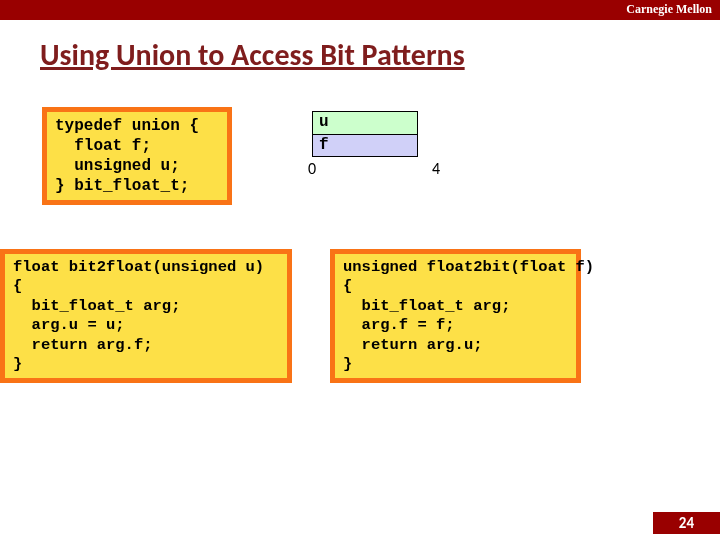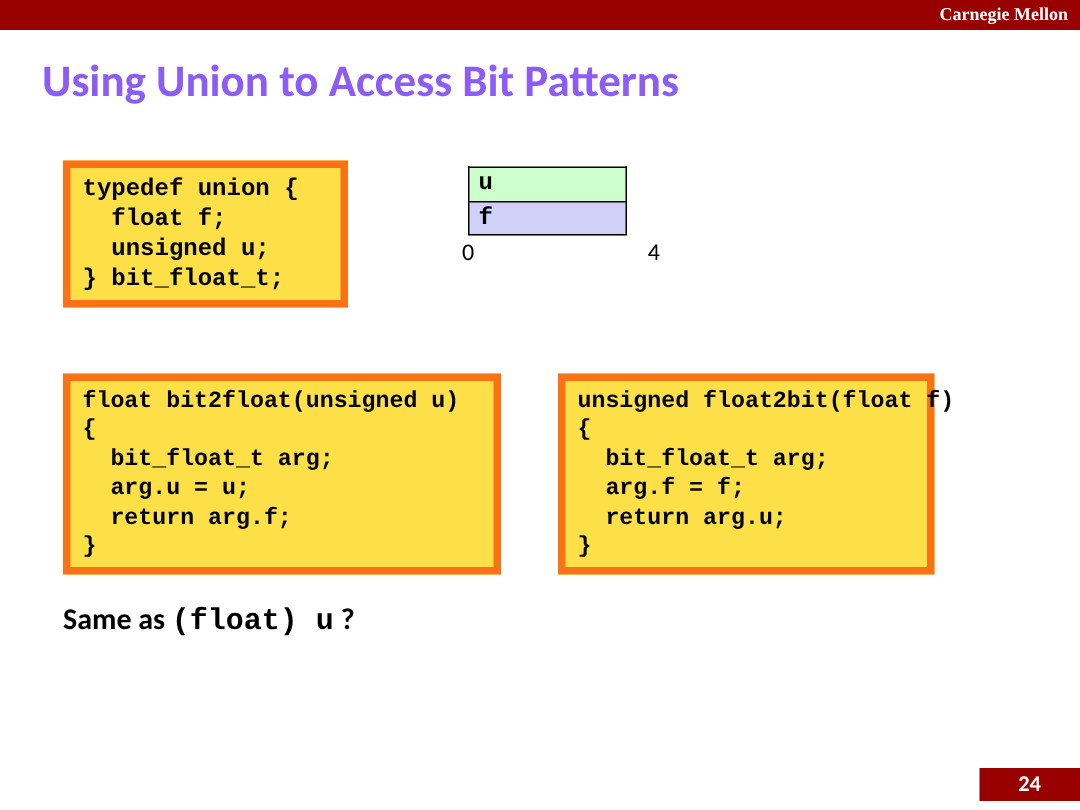--- a/index.html
+++ b/index.html
@@ -22,22 +22,23 @@
     right: 8px;
     top: 2px;
     color: #fff;
     font-weight: bold;
     font-size: 12px;
     font-family: "Times New Roman", serif;
   }
   .title {
     font-size: 30px;
     font-weight: bold;
-    color: #8b5cf6;
-    padding: 16px 0 0 28px;
+    color: #7f1d1d;
+    padding: 16px 0 0 40px;
+    text-decoration: underline;
   }
   .top-row {
     display: flex;
     align-items: flex-start;
     margin-top: 34px;
   }
   .codebox {
     background: #fde047;
     border: 5px solid #f97316;
     font-family: "Courier New", monospace;
@@ -71,21 +72,20 @@
     font-family: Calibri, Arial, sans-serif;
     font-size: 16px;
     margin-top: 2px;
   }
   .tick0 { position: absolute; left: -4px; }
   .tick4 { position: absolute; right: -22px; }
   .two-col {
     display: flex;
     margin-top: 44px;
     gap: 30px;
-    padding-left: 42px;
   }
   .col { width: 300px; }
   .codebox.med {
     width: 292px;
     font-size: 15.5px;
   }
   .codebox.med2 {
     width: 251px;
     font-size: 15.5px;
   }
@@ -136,23 +136,20 @@
 </div>
 
 <div class="two-col">
   <div class="col">
     <div class="codebox med">float bit2float(unsigned u)
 {
   bit_float_t arg;
   arg.u = u;
   return arg.f;
 }</div>
-    <div class="question">
-      <span>Same as </span><span class="mono">(float) u</span><span> ?</span>
-    </div>
   </div>
   <div class="col" style="width:320px">
     <div class="codebox med2">unsigned float2bit(float f)
 {
   bit_float_t arg;
   arg.f = f;
   return arg.u;
 }</div>
   </div>
 </div>

